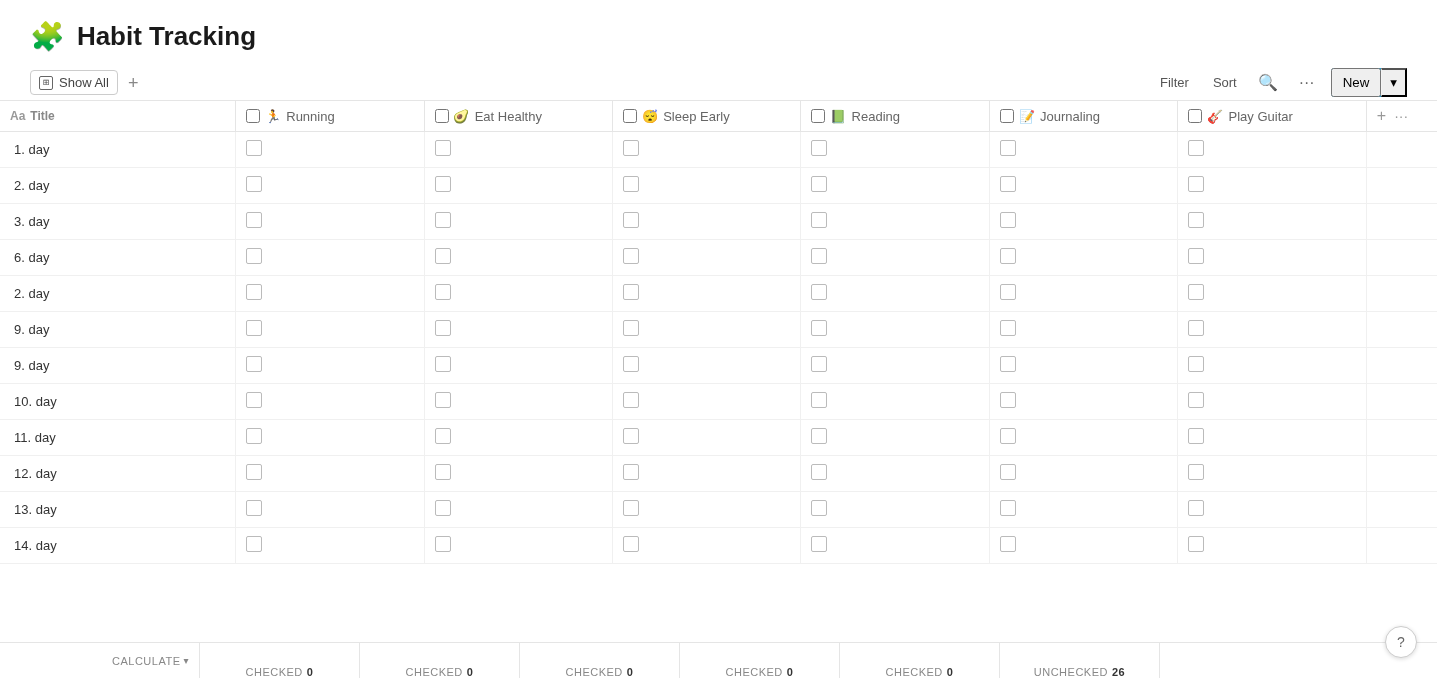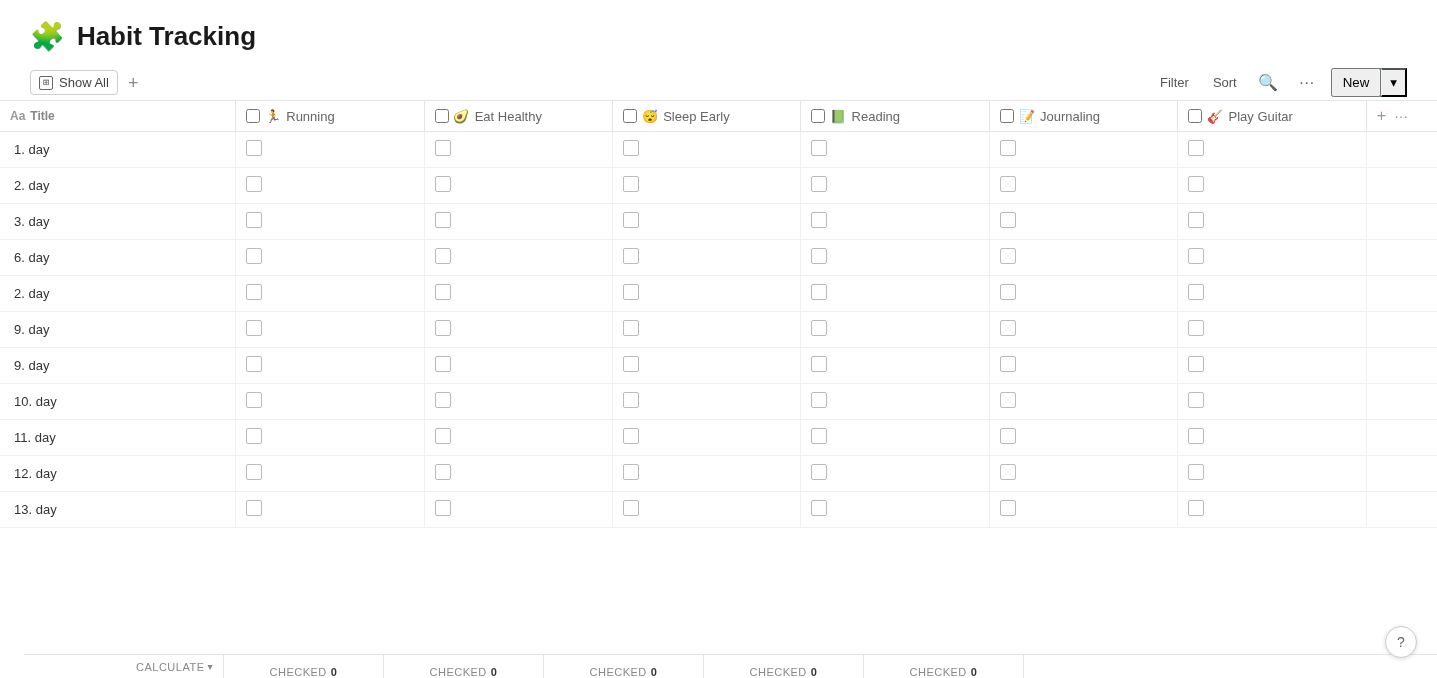--- a/index.html
+++ b/index.html
@@ -197,26 +197,25 @@
       display: inline-block;
       background: #fff;
       cursor: pointer;
     }
 
     .footer-row {
       position: fixed;
       bottom: 0;
       left: 0;
       right: 0;
-      height: 24px;
+      height: 36px;
       background: #fff;
       border-top: 1px solid #e5e5e5;
       display: flex;
       align-items: center;
-      margin-left: 24px;
     }
 
     .footer-cell {
       display: flex;
       align-items: center;
       justify-content: center;
       height: 100%;
       border-right: 1px solid #e5e5e5;
       font-size: 11px;
       color: #888;
@@ -464,20 +463,30 @@
         <tr>
           <td class="row-title">13. day</td>
           <td style="text-align: left; padding-left: 10px;"><span class="cell-checkbox"></span></td>
           <td style="text-align: left; padding-left: 10px;"><span class="cell-checkbox"></span></td>
           <td style="text-align: left; padding-left: 10px;"><span class="cell-checkbox"></span></td>
           <td style="text-align: left; padding-left: 10px;"><span class="cell-checkbox"></span></td>
           <td style="text-align: left; padding-left: 10px;"><span class="cell-checkbox"></span></td>
           <td style="text-align: left; padding-left: 10px;"><span class="cell-checkbox"></span></td>
           <td></td>
         </tr>
+        <tr>
+          <td class="row-title">14. day</td>
+          <td style="text-align: left; padding-left: 10px;"><span class="cell-checkbox"></span></td>
+          <td style="text-align: left; padding-left: 10px;"><span class="cell-checkbox"></span></td>
+          <td style="text-align: left; padding-left: 10px;"><span class="cell-checkbox"></span></td>
+          <td style="text-align: left; padding-left: 10px;"><span class="cell-checkbox"></span></td>
+          <td style="text-align: left; padding-left: 10px;"><span class="cell-checkbox"></span></td>
+          <td style="text-align: left; padding-left: 10px;"><span class="cell-checkbox"></span></td>
+          <td></td>
+        </tr>
       </tbody>
   </table>
 </div>
 
 <div class="footer-row">
   <div class="footer-cell" style="width:200px;justify-content:flex-end;padding-right:10px;cursor:pointer;">
     <span>Calculate</span>
     <span style="margin-left:3px;font-size:10px;">▾</span>
   </div>
   <div class="footer-cell habit-foot">
@@ -493,15 +502,19 @@
     <span class="footer-count">0</span>
   </div>
   <div class="footer-cell habit-foot">
     <span>CHECKED</span>
     <span class="footer-count">0</span>
   </div>
   <div class="footer-cell habit-foot">
     <span>CHECKED</span>
     <span class="footer-count">0</span>
   </div>
+  <div class="footer-cell habit-foot">
+    <span>UNCHECKED</span>
+    <span class="footer-count">26</span>
+  </div>
 </div>
 
 <button class="help-btn">?</button>
 
 </body></html>

